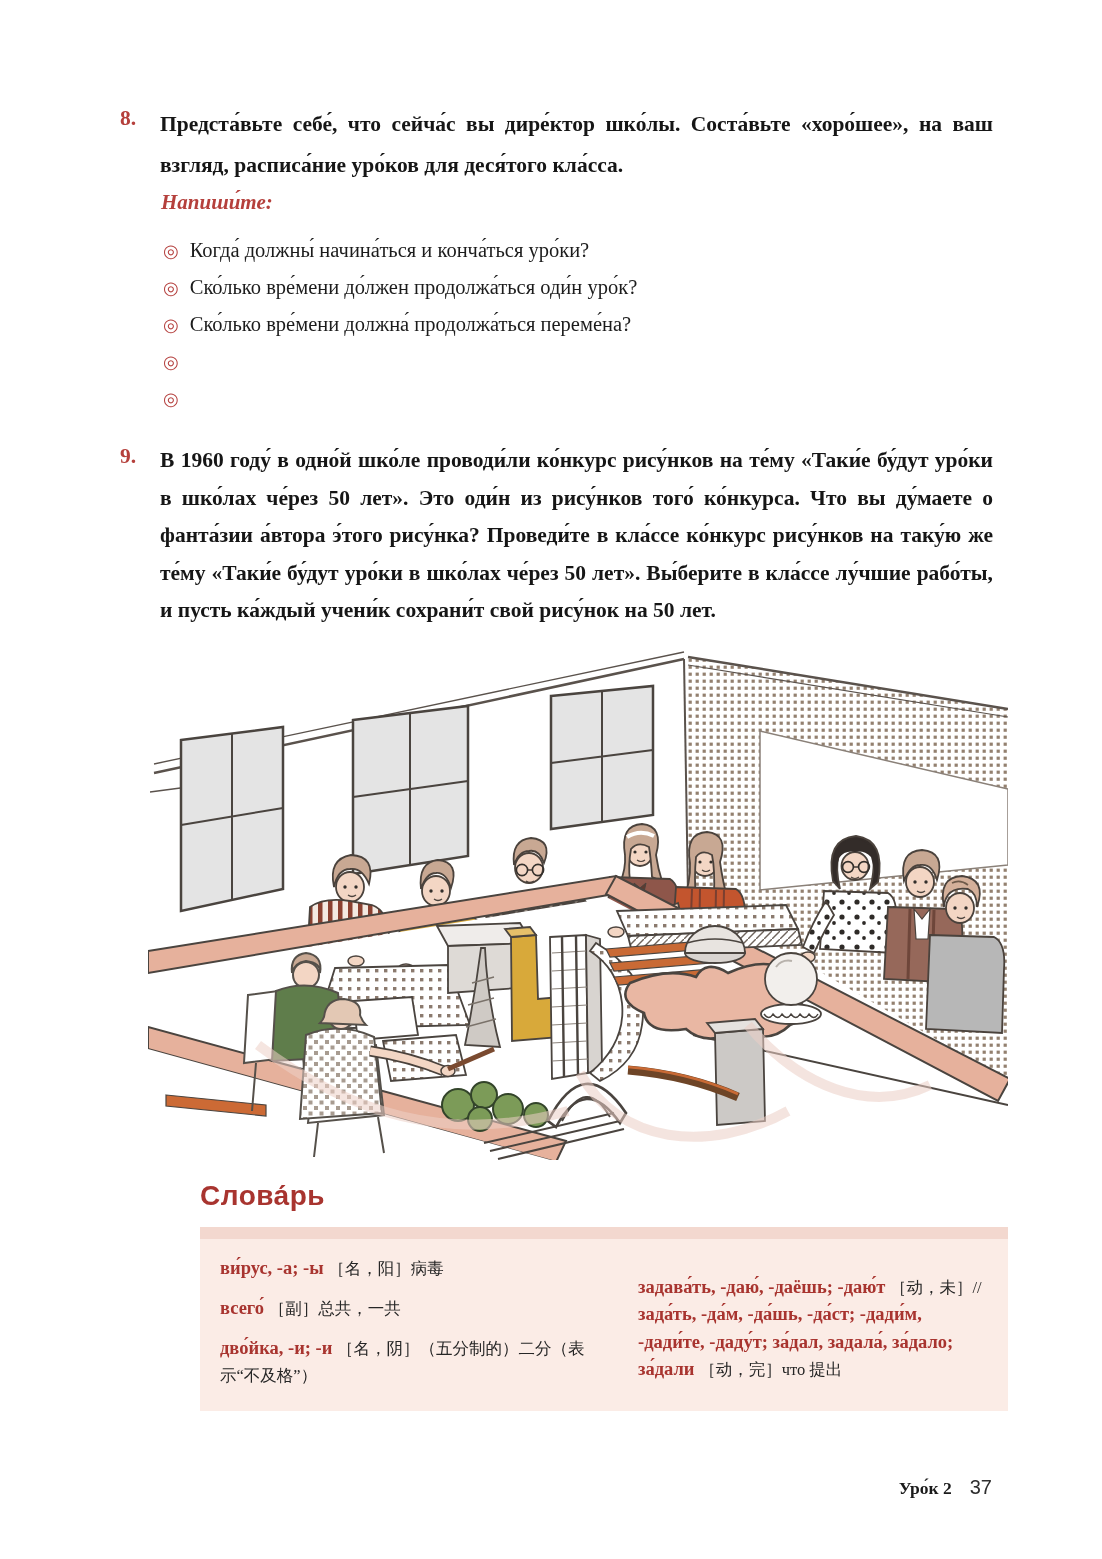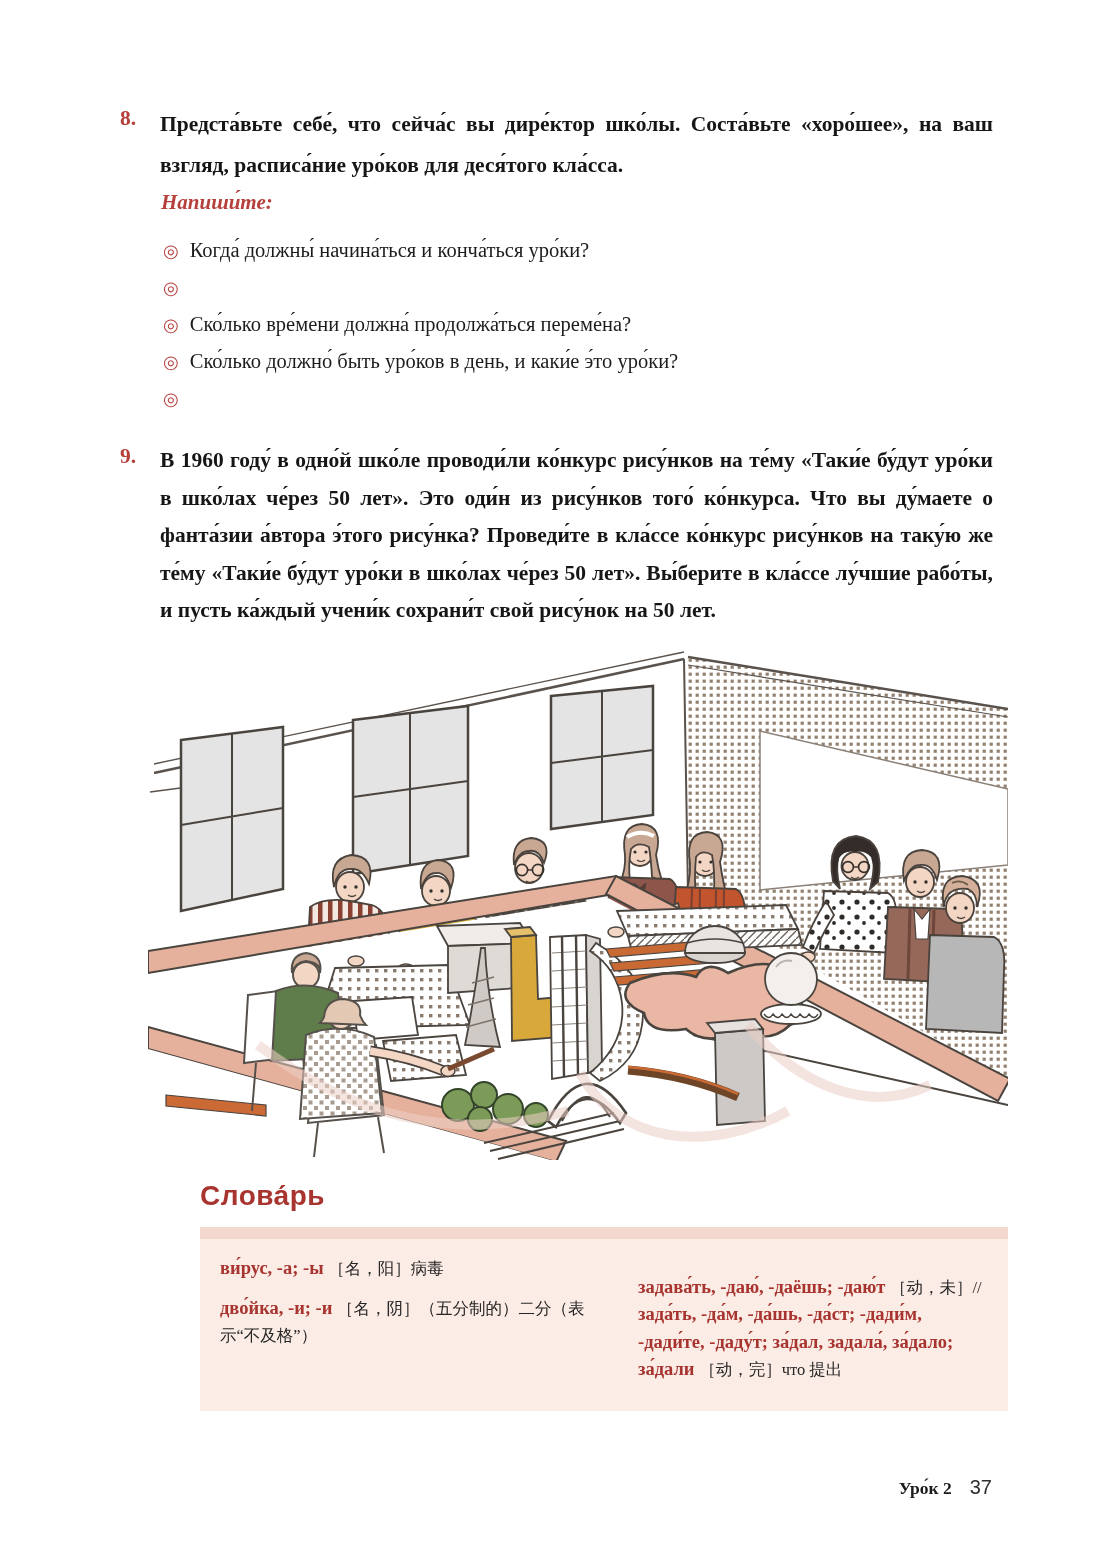--- a/index.html
+++ b/index.html
@@ -50,28 +50,28 @@
 <div class="ex-text" id="ex8-text">Предста́вьте себе́, что сейча́с вы дире́ктор шко́лы. Соста́вьте «хоро́шее», на ваш взгляд, расписа́ние уро́ков для деся́того кла́сса.</div>
 <div class="prompt">Напиши́те:</div>
 
 <div class="bullets">
   <div class="bullet">
     <span class="ico">◎</span>
     <span>Когда́ должны́ начина́ться и конча́ться уро́ки?</span>
   </div>
   <div class="bullet">
     <span class="ico">◎</span>
+    <span>Ско́лько вре́мени до́лжен продолжа́ться оди́н уро́к?</span>
   </div>
   <div class="bullet">
     <span class="ico">◎</span>
     <span>Ско́лько вре́мени должна́ продолжа́ться переме́на?</span>
   </div>
   <div class="bullet">
     <span class="ico">◎</span>
-    <span>Ско́лько должно́ быть уро́ков в день, и каки́е э́то уро́ки?</span>
   </div>
   <div class="bullet">
     <span class="ico">◎</span>
   </div>
 </div>
 
 <div class="ex-num" id="num9">9.</div>
 <div class="ex-text" id="ex9-text">В 1960 году́ в одно́й шко́ле проводи́ли ко́нкурс рису́нков на те́му «Таки́е бу́дут уро́ки в шко́лах че́рез 50 лет». Это оди́н из рису́нков того́ ко́нкурса. Что вы ду́маете о фанта́зии а́втора э́того рису́нка? Проведи́те в кла́ссе ко́нкурс рису́нков на таку́ю же те́му «Таки́е бу́дут уро́ки в шко́лах че́рез 50 лет». Вы́берите в кла́ссе лу́чшие рабо́ты, и пусть ка́ждый учени́к сохрани́т свой рису́нок на 50 лет.</div>
 
 <svg class="illu" viewBox="0 0 860 517">
@@ -325,20 +325,24 @@
 <div class="vocab-title">Слова́рь</div>
 <div class="vocab-box">
   <div class="vocab-band"></div>
   <div class="vocab-cols">
     <div class="vcol-left">
       <p class="ventry">
         <span class="vw">ви́рус, -а; -ы</span>
         <span class="vg">［名，阳］病毒</span>
       </p>
       <p class="ventry">
+        <span class="vw">всего́</span>
+        <span class="vg">［副］总共，一共</span>
+      </p>
+      <p class="ventry">
         <span class="vw">дво́йка, -и; -и</span>
         <span class="vg">［名，阴］（五分制的）二分（表示“不及格”）</span>
       </p>
     </div>
     <div class="vcol-right">
       <p class="vright">
         <span class="seg-red">задава́ть, -даю́, -даёшь; -даю́т </span><span class="seg-black">［动，未］//</span><span class="seg-red">зада́ть, -да́м, -да́шь, -да́ст; -дади́м, -дади́те, -даду́т; за́дал, задала́, за́дало; за́дали </span><span class="seg-black">［动，完］что 提出</span>
       </p>
     </div>
   </div>

